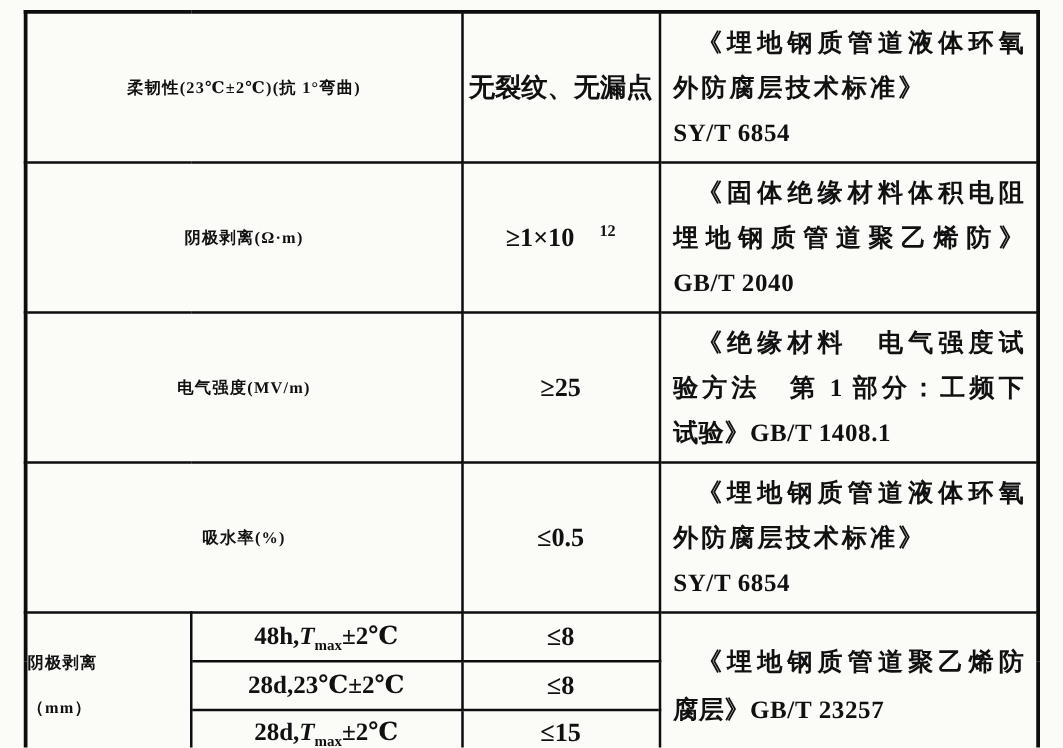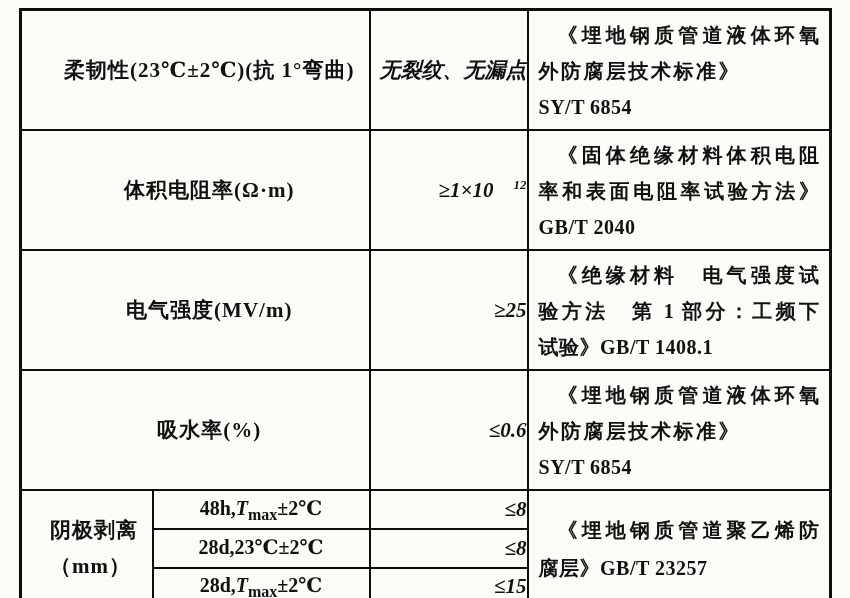--- a/index.html
+++ b/index.html
@@ -19,36 +19,34 @@
     border:3px solid #0d0d0d;
   }
   td{
     border:2px solid #0d0d0d;
     font-weight:bold;
     vertical-align:middle;
     padding:0;
   }
   td.prop{
     text-align:center;
-    font-size:21px;
+    font-size:13px;
     letter-spacing:1px;
-    padding-left:28px;
   }
   td.val{
-    text-align:right;
+    text-align:center;
     font-size:21px;
-    font-style:italic;
   }
   td.val sup{ font-size:13px; letter-spacing:0;margin-left:20px; }
   td.cond{
     text-align:center;
     font-size:20px;
   }
   td.cond .tvar{ font-style:italic; font-size:20px; }
-  td.cond sub{ font-size:16px; }
+  td.cond sub{ font-size:12px; }
   td.stdref{
     font-size:20px;
     padding:6px 10px 4px 10px;
     letter-spacing:0;
   }
   .line{ line-height:36px; white-space:nowrap; overflow:visible; }
   .bigcell .line{ line-height:38px; }
   .line.j{
     white-space:normal;
     text-align:justify;
@@ -82,28 +80,28 @@
         </td>
         <td class="stdref">
           <div class="line j ind">《埋地钢质管道液体环氧</div>
           <div class="line sp">外防腐层技术标准》</div>
           <div class="line n">SY/T 6854</div>
         </td>
       </tr>
 
       <tr style="height:117px">
         <td class="prop" colspan="2">
-          <span>体积电阻率(Ω·m)</span>
+          <span>阴极剥离(Ω·m)</span>
         </td>
         <td class="val">
           <span>≥1×10</span><sup>12</sup>
         </td>
         <td class="stdref">
           <div class="line j ind">《固体绝缘材料体积电阻</div>
-          <div class="line j">率和表面电阻率试验方法》</div>
+          <div class="line j">埋地钢质管道聚乙烯防》</div>
           <div class="line n">GB/T 2040</div>
         </td>
       </tr>
 
       <tr style="height:117px">
         <td class="prop" colspan="2">
           <span>电气强度(MV/m)</span>
         </td>
         <td class="val">
           <span>≥25</span>
@@ -113,21 +111,21 @@
           <div class="line j">验方法　第 1 部分：工频下</div>
           <div class="line n">试验》GB/T 1408.1</div>
         </td>
       </tr>
 
       <tr style="height:113px">
         <td class="prop" colspan="2">
           <span>吸水率(%)</span>
         </td>
         <td class="val">
-          <span>≤0.6</span>
+          <span>≤0.5</span>
         </td>
         <td class="stdref">
           <div class="line j ind">《埋地钢质管道液体环氧</div>
           <div class="line sp">外防腐层技术标准》</div>
           <div class="line n">SY/T 6854</div>
         </td>
       </tr>
 
       <tr style="height:39px">
         <td class="prop catlabel" rowspan="3">

